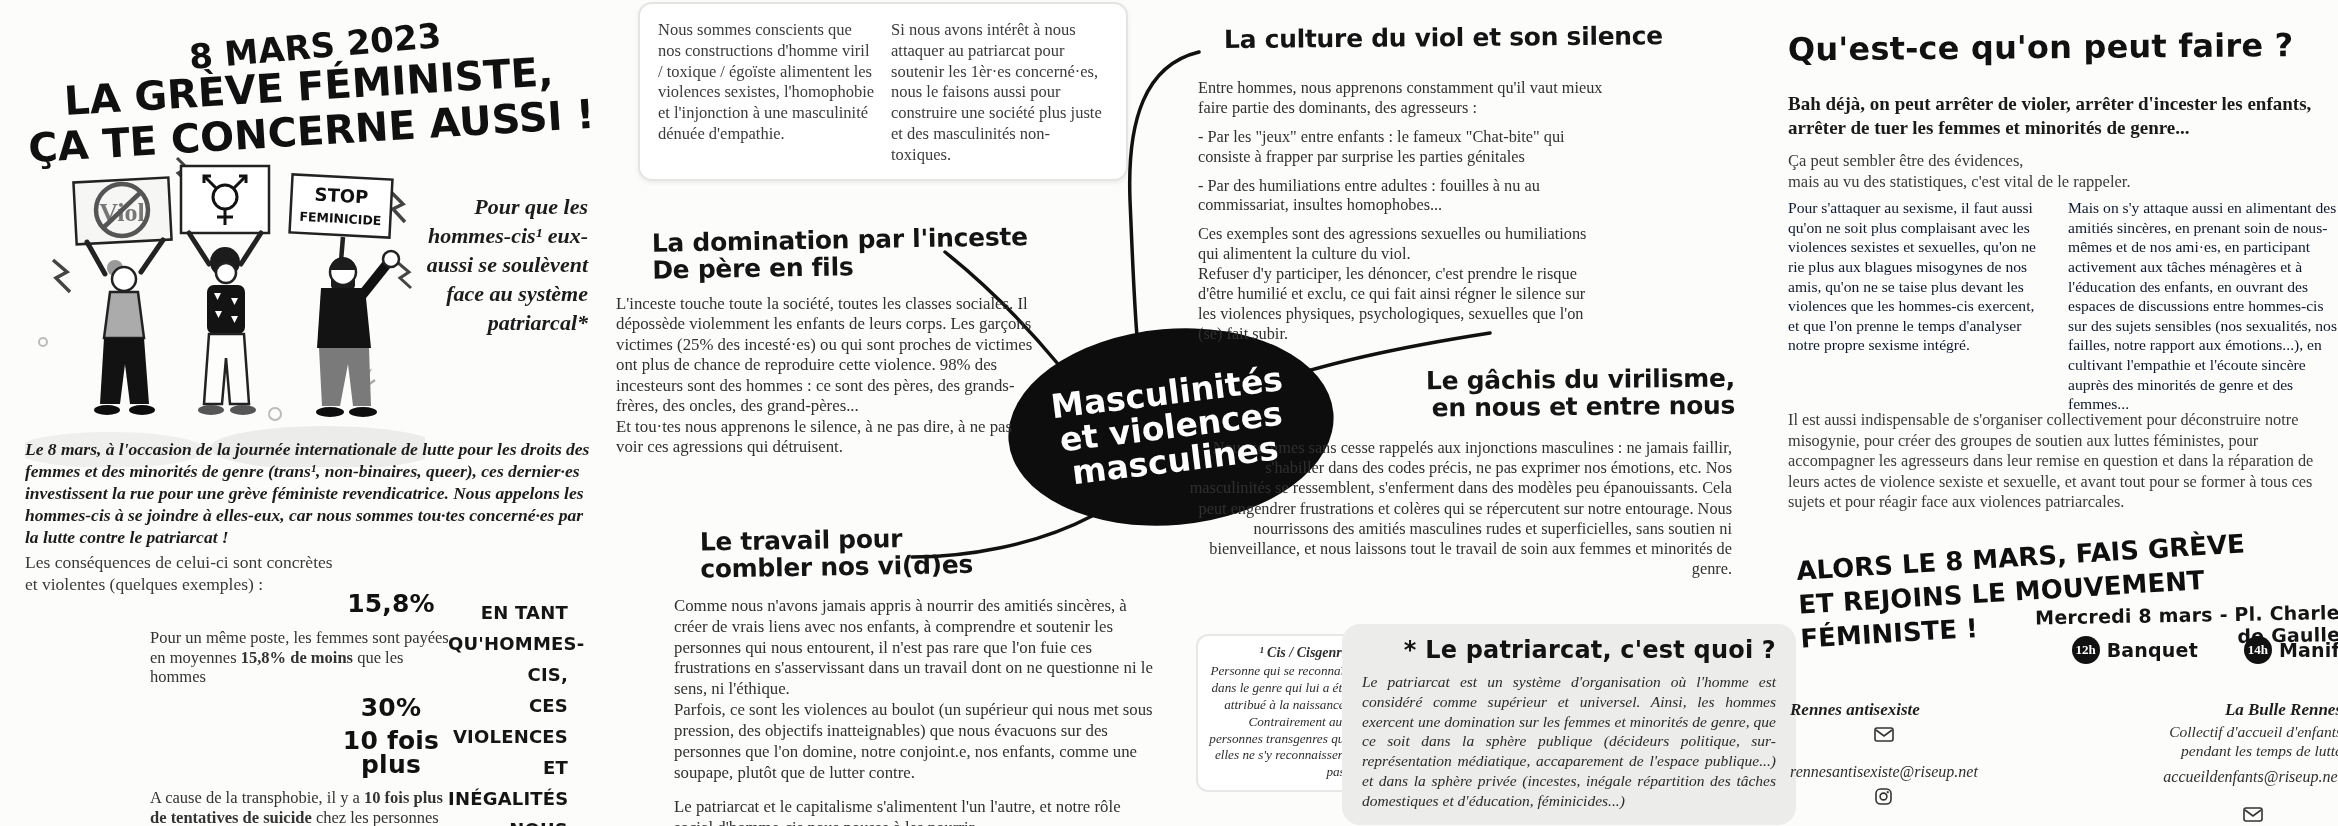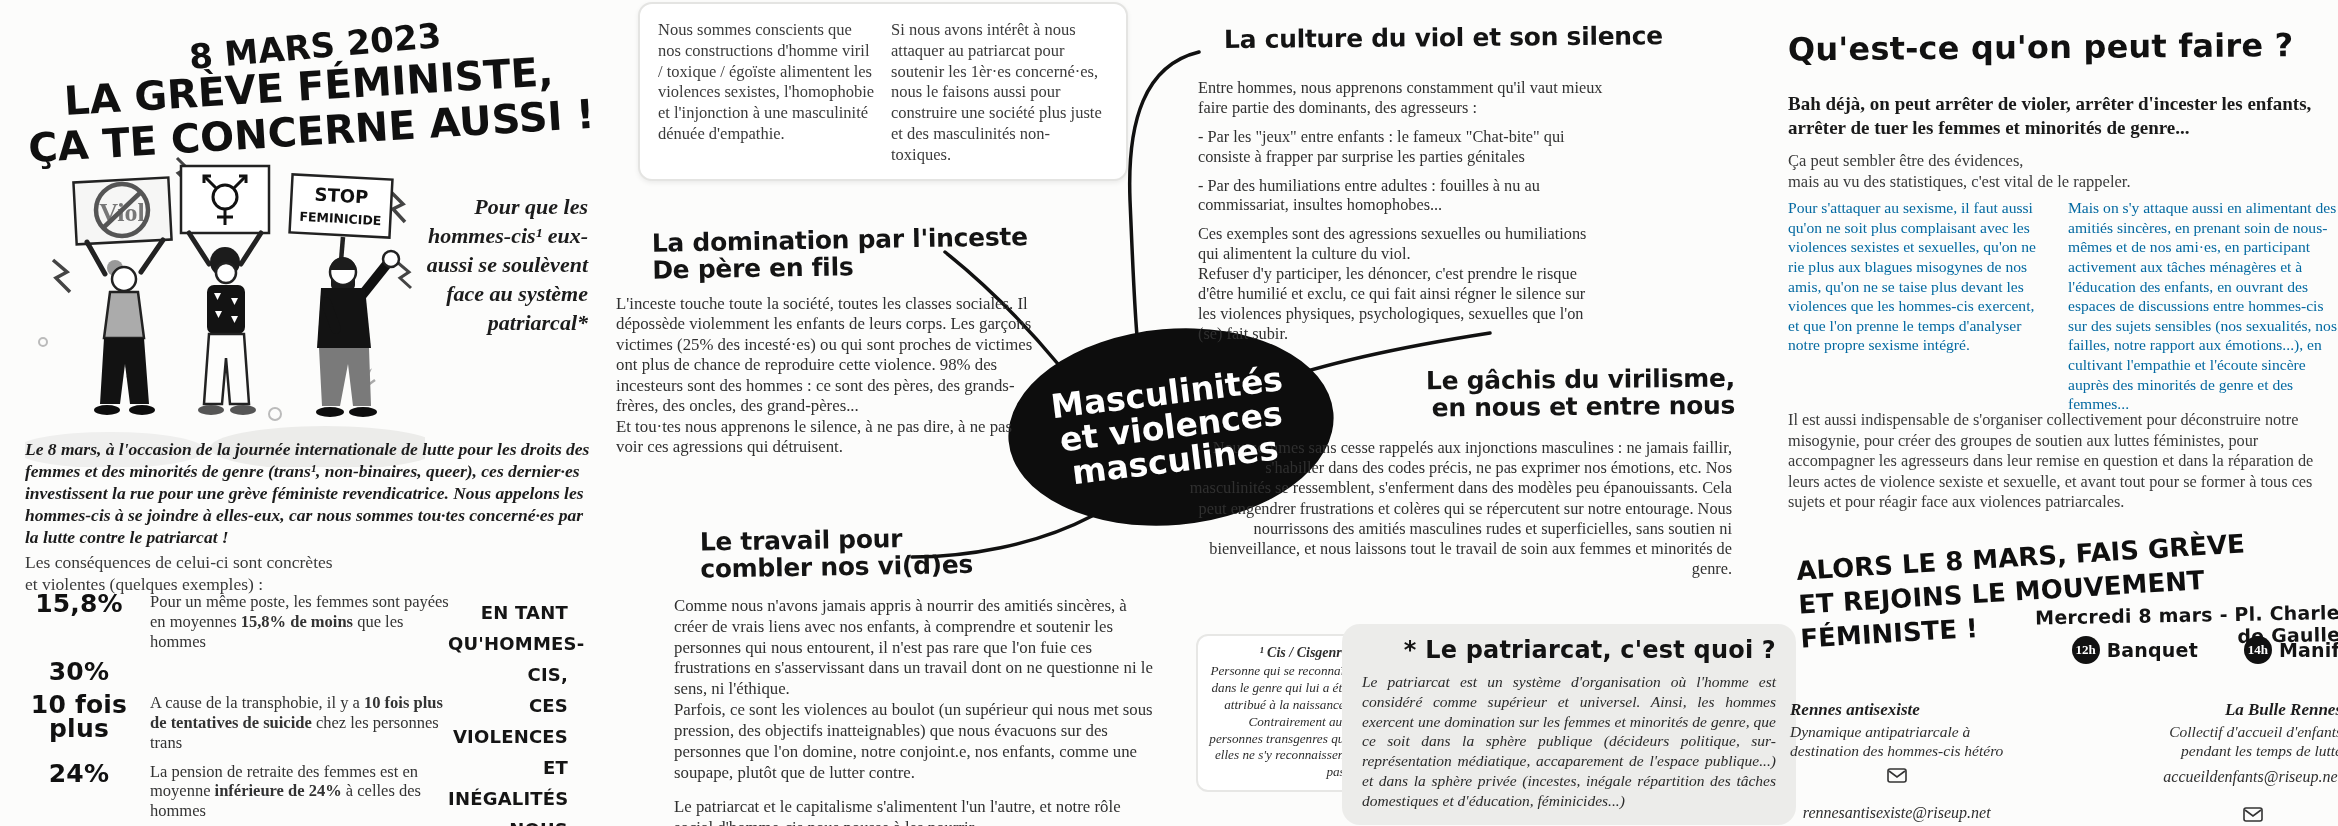--- a/index.html
+++ b/index.html
@@ -12,21 +12,21 @@
   .z1{z-index:2;}
   svg{display:block;}
 
   
   .date{left:150px;top:26px;width:330px;text-align:center;font-size:34px;transform:rotate(-5deg);color:#111;}
   .title{left:20px;top:64px;width:580px;text-align:center;font-size:40px;line-height:1.12;transform:rotate(-3.5deg);color:#101010;}
   .tagline{left:398px;top:192px;width:190px;text-align:right;font-size:22px;font-weight:bold;font-style:italic;line-height:1.32;color:#1c1c1c;}
   .intro{left:25px;top:438px;width:565px;font-size:17.5px;font-weight:bold;font-style:italic;line-height:1.26;color:#1c1c1c;}
   .conseq{left:25px;top:552px;width:430px;font-size:17.5px;line-height:1.25;color:#3a3a3a;}
   .stats{left:20px;top:592px;width:430px;display:flex;flex-direction:column;gap:9px;}
-  .stat-row{display:flex;align-items:flex-start;gap:12px;}
+  .stat-row{display:flex;align-items:flex-end;gap:12px;flex-direction:column;}
   .stat-val{width:118px;flex:none;text-align:center;font-size:25px;line-height:.95;color:#111;}
   .stat-txt{font-size:16.5px;line-height:1.2;color:#333;width:300px;}
   .slogan{left:448px;top:598px;width:120px;text-align:right;font-size:18px;line-height:1.72;color:#151515;}
 
   
   .callouts{left:638px;top:2px;width:450px;background:#fff;border:2px solid #e4e4e2;border-radius:14px;box-shadow:0 2px 5px rgba(0,0,0,.07);padding:16px 18px 14px 18px;display:flex;gap:16px;}
   .callouts p{margin:0;font-size:16.5px;line-height:1.26;color:#3b3b3b;width:50%;}
 
   
   .sec-h{font-size:25px;line-height:1.08;color:#141414;letter-spacing:-.3px;}
@@ -50,21 +50,21 @@
   .footnote .body{font-size:13.2px;line-height:1.28;margin-top:2px;}
   .patriarcat{left:1342px;top:624px;width:414px;background:#ececea;border-radius:18px;padding:12px 20px 14px 20px;}
   .patriarcat .h{text-align:right;font-size:24px;color:#131313;}
   .patriarcat .body{margin-top:8px;font-size:15.5px;font-style:italic;line-height:1.28;text-align:justify;color:#2a2a2a;}
 
   
   .action-h{left:1788px;top:28px;width:560px;font-size:32px;transform:rotate(-.5deg);color:#111;}
   .action-lead{left:1788px;top:92px;width:562px;font-size:19px;font-weight:bold;line-height:1.25;color:#1a1a1a;}
   .action-sub{left:1788px;top:150px;width:560px;font-size:16.5px;line-height:1.3;color:#3a3a3a;}
   .action-cols{left:1788px;top:198px;width:552px;display:flex;gap:24px;}
-  .action-cols .c{font-size:15.6px;line-height:1.26;color:#0369a1;}
+  .action-cols .c{font-size:15.6px;line-height:1.26;color:#0f172a;}
   .action-cols .c1{width:256px;}
   .action-cols .c2{width:272px;}
   .action-para{left:1788px;top:410px;width:560px;font-size:16.3px;line-height:1.26;color:#3a3a3a;}
   .cta{left:1798px;top:538px;width:552px;font-size:26px;line-height:1.3;transform:rotate(-3.5deg);color:#0f0f0f;}
   .when{left:2010px;top:604px;width:330px;text-align:right;font-size:19px;transform:rotate(-1deg);color:#141414;}
   .events{left:2020px;top:636px;width:320px;display:flex;justify-content:flex-end;gap:26px;align-items:center;}
   .event{display:flex;align-items:center;gap:7px;}
   .badge{width:28px;height:28px;border-radius:50%;background:#111;color:#fff;display:flex;align-items:center;justify-content:center;font-size:13px;font-weight:900;margin-left:20px;}
   .event .lbl{font-size:19px;color:#141414;}
 
@@ -281,22 +281,20 @@
     </div>
     <div class="event">
       <span class="badge">14h</span>
       <span class="lbl hand">Manif</span>
     </div>
   </div>
 
   <div class="abs contacts z1">
     <div class="org serif">
       <div class="name">Rennes antisexiste</div>
-      <div class="desc preline">Dynamique antipatriarcale à
-destination des hommes-cis hétéro</div>
       <div class="row">
         <span class="icon">
           <svg width="20" height="15" viewBox="0 0 20 15">
               <rect x="1" y="1" width="18" height="13" rx="2" fill="none" stroke="#333" stroke-width="1.6"></rect>
               <polyline points="2,3 10,9 18,3" fill="none" stroke="#333" stroke-width="1.6"></polyline>
             </svg>
         </span>
         <span>rennesantisexiste@riseup.net</span>
       </div>
       <div class="row">

